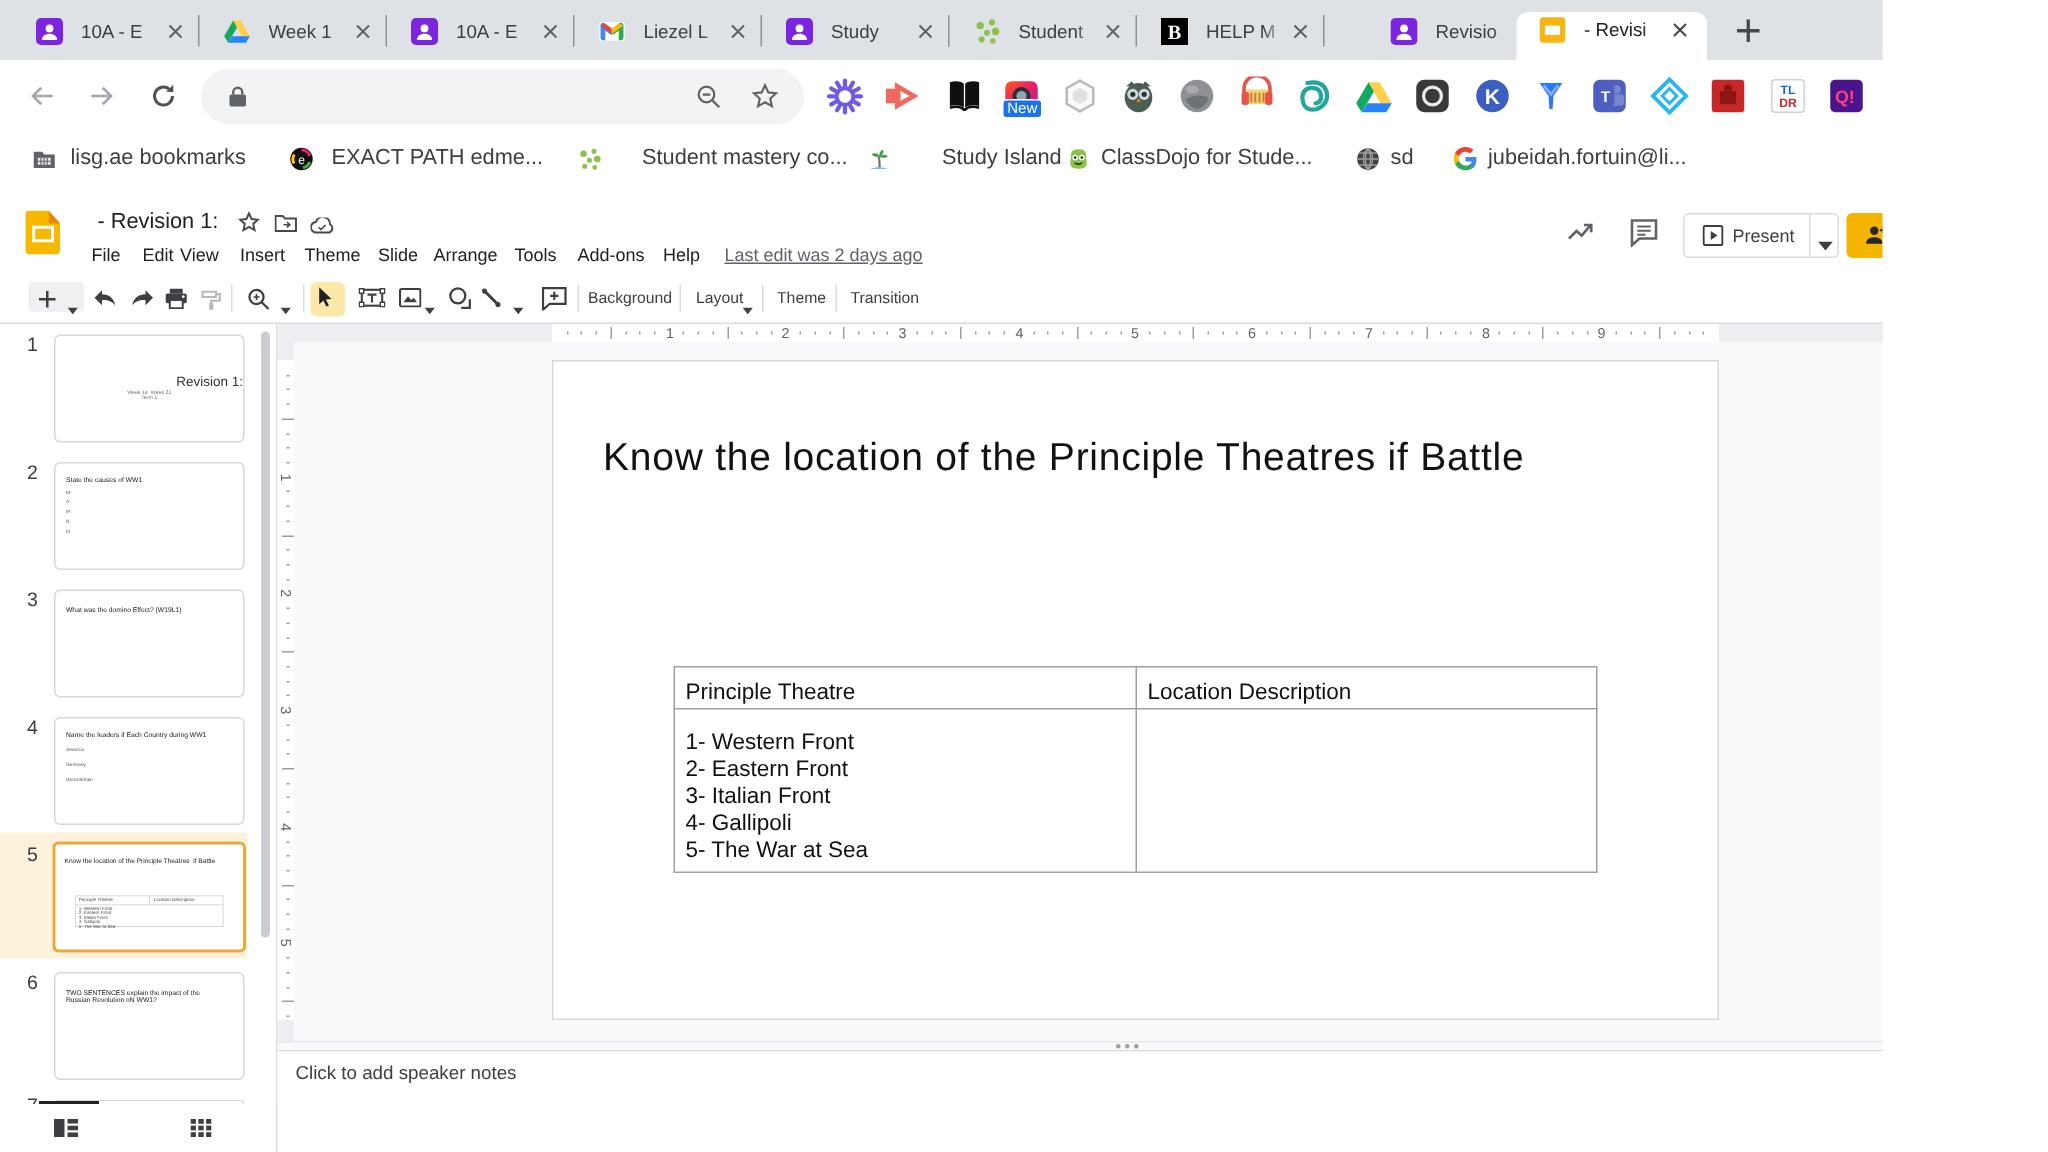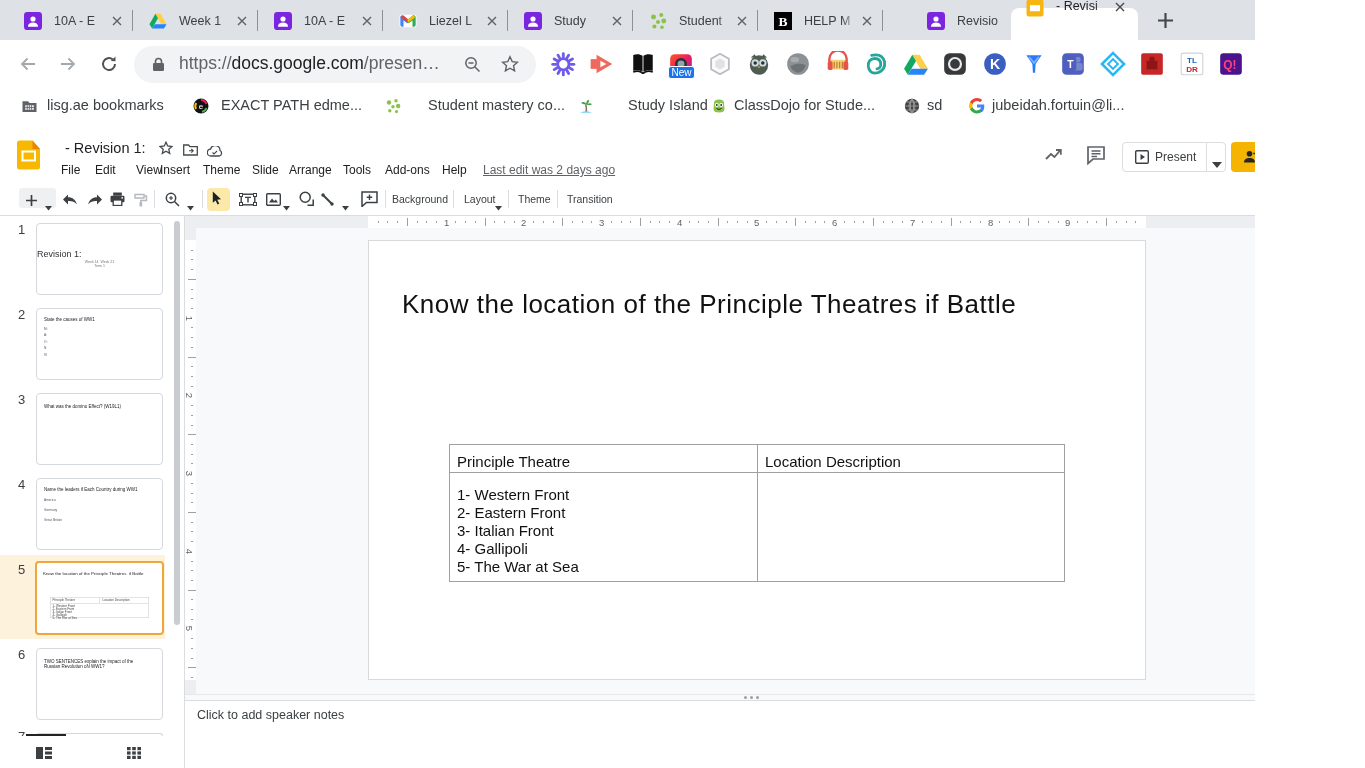--- a/index.html
+++ b/index.html
@@ -1,21 +1,21 @@
 <!DOCTYPE html>
 <html><head><meta charset="utf-8"><style>
 *{margin:0;padding:0;box-sizing:border-box}
 html,body{width:1365px;height:768px;overflow:hidden;font-family:"Liberation Sans",sans-serif;background:#fff}
 .a{position:absolute}
 #root{position:relative;width:1255px;height:768px;background:#fff;overflow:hidden}
 #tabbar{position:absolute;left:0;top:0;width:1365px;height:40px;background:#dee1e6}
 .tab{position:absolute;top:5px;height:31px;display:flex;align-items:center}
 .ttl{font-size:12.5px;color:#3c4043;margin-left:12px;white-space:nowrap;overflow:hidden;flex:1;-webkit-mask-image:linear-gradient(90deg,#000 70%,transparent 95%);mask-image:linear-gradient(90deg,#000 70%,transparent 95%)}
 .tabsep{position:absolute;top:10px;width:1px;height:21px;background:#8d9297}
-#activetab{position:absolute;top:8px;height:32px;background:#fff;border-radius:8px 8px 0 0;display:flex;}
+#activetab{position:absolute;top:8px;height:32px;background:#fff;border-radius:8px 8px 0 0;display:flex;align-items:center}
 #navbar{position:absolute;left:0;top:40px;width:1365px;height:48px;background:#fff}
 #urlpill{position:absolute;left:134px;top:46px;width:402px;height:37px;border-radius:18.5px;background:#f1f3f4}
 #bkbar{position:absolute;left:0;top:88px;width:1365px;height:33px;background:#fff}
 .bktxt{font-size:14.5px;color:#3c4043;position:absolute;top:97px;white-space:nowrap}
 #dochdr{position:absolute;left:0;top:121px;width:1365px;height:64px;background:#fff}
 .mi{font-size:12px;color:#202124;position:absolute;top:163px}
 #toolbar{position:absolute;left:0;top:185px;width:1365px;height:31px;background:#fff;border-bottom:1px solid #dadce0}
 .tsep{position:absolute;width:1px;height:18px;background:#dadce0;top:190px}
 .tbtxt{position:absolute;top:193px;font-size:10.5px;color:#3c4043}
 #mainbg{position:absolute;left:185px;top:216px;width:1132px;height:478px;background:#f8f9fa}
@@ -163,21 +163,20 @@
       </svg></div>
 <div class="a" style="left:100px;top:55px"><svg width="18" height="18" viewBox="0 0 18 18" style="">
         <path d="M15 9 A6 6 0 1 1 12.8 4.4" fill="none" stroke="#4e5256" stroke-width="2"></path>
         <path d="M15.5 1.5 L15.5 6.3 L10.8 6.1 Z" fill="#4e5256"></path>
       </svg></div>
 <div id="urlpill"></div>
 <div class="a" style="left:152px;top:57px"><svg width="13" height="15" viewBox="0 0 13 15" style="">
         <rect x="1" y="6" width="11" height="8" rx="1.2" fill="#5f6368"></rect>
         <path d="M3.5 6 V4.5 a3 3 0 0 1 6 0 V6" fill="none" stroke="#5f6368" stroke-width="1.6"></path>
       </svg></div>
-<div class="a" style="left:179px;top:53px;font-size:17.5px;color:#5f6368">https://<span style="color:#202124">docs.google.com</span>/presen…</div>
 <div class="a" style="left:464px;top:56px"><svg width="17" height="17" viewBox="0 0 17 17" style="">
         <circle cx="7" cy="7" r="5.2" fill="none" stroke="#5f6368" stroke-width="1.5"></circle>
         <path d="M4.5 7 H9.5" stroke="#5f6368" stroke-width="1.5"></path>
         <path d="M11 11 L15.5 15.5" stroke="#5f6368" stroke-width="1.5"></path>
       </svg></div>
 <div class="a" style="left:501px;top:55px"><svg width="18" height="18" viewBox="0 0 18 18" style="">
         <path d="M9 1.8 L11.2 6.6 L16.4 7.2 L12.5 10.7 L13.6 15.8 L9 13.2 L4.4 15.8 L5.5 10.7 L1.6 7.2 L6.8 6.6 Z" fill="none" stroke="#5f6368" stroke-width="1.4"></path>
       </svg></div>
 <div class="a" style="left:550px;top:51px;width:26px;height:26px">
       <div style="transform:scale(1.083);transform-origin:0 0"><svg width="24" height="24" viewBox="0 0 24 24" style="">
@@ -404,21 +403,21 @@
 <div class="a" style="left:183px;top:142px"><svg width="15" height="12" viewBox="0 0 15 12" style="">
         <path d="M0.7 1 H5.5 L7 2.7 H14.3 V11 H0.7 Z" fill="none" stroke="#454a4e" stroke-width="1.3"></path>
         <path d="M6 6.8 H10 M8.3 5 L10.2 6.8 L8.3 8.6" stroke="#454a4e" stroke-width="1.1" fill="none"></path>
       </svg></div>
 <div class="a" style="left:207px;top:143px"><svg width="16" height="11" viewBox="0 0 16 11" style="">
         <path d="M4 10 a3.5 3.5 0 0 1-.4-7 A4.8 4.8 0 0 1 13 4.5 a3 3 0 0 1-.6 5.5 Z" fill="none" stroke="#454a4e" stroke-width="1.3"></path>
         <path d="M5.5 6.5 L7 8 L10 5" fill="none" stroke="#454a4e" stroke-width="1.1"></path>
       </svg></div>
 <div class="mi" style="left:61px">File</div>
 <div class="mi" style="left:95px">Edit</div>
-<div class="mi" style="left:136px">View</div>
+<div class="mi" style="left:120px">View</div>
 <div class="mi" style="left:160px">Insert</div>
 <div class="mi" style="left:203px">Theme</div>
 <div class="mi" style="left:252px">Slide</div>
 <div class="mi" style="left:289px">Arrange</div>
 <div class="mi" style="left:343px">Tools</div>
 <div class="mi" style="left:385px">Add-ons</div>
 <div class="mi" style="left:442px">Help</div>
 <div class="mi" style="left:483px;color:#5f6368;text-decoration:underline;font-size:12px">Last edit was 2 days ago</div>
 <div class="a" style="left:1044px;top:146px"><svg width="19" height="19" viewBox="0 0 19 19" style="">
         <path d="M2 13 L7 8 L10.5 11 L16 4.5" fill="none" stroke="#5f6368" stroke-width="1.8"></path>
@@ -535,21 +534,21 @@
 <div id="filmstrip"></div>
 <div class="a" style="left:0;top:555px;width:165px;height:84px;background:#fdf3dc"></div>
 <div class="tnum" style="left:18px;top:222px">1</div>
 <div class="tnum" style="left:18px;top:307px">2</div>
 <div class="tnum" style="left:18px;top:392px">3</div>
 <div class="tnum" style="left:18px;top:477px">4</div>
 <div class="tnum" style="left:18px;top:562px">5</div>
 <div class="tnum" style="left:18px;top:647px">6</div>
 <div class="tnum" style="left:18px;top:729px">7</div>
 <div class="thumb" style="top:223px">
-      <div style="text-align:left;margin-top:25px;font-size:9px;color:#333">Revision 1:</div>
+      <div style="text-align:right;margin-top:25px;font-size:9px;color:#333">Revision 1:</div>
       <div style="transform:scale(0.5);transform-origin:50% 0;text-align:center;margin-top:1px;font-size:7px;color:#777">Week 14&nbsp;&nbsp;Week 21<br>Term 1</div>
     </div>
 <div class="thumb" style="top:308px">
       <div style="margin:8px 0 0 7px;font-size:4.5px;color:#222">State the causes of WW1</div>
       <div style="transform:scale(0.5);transform-origin:0 0;margin:3px 0 0 7px;font-size:6.4px;color:#555;line-height:13px">M:<br>A:<br>I#:<br>N<br>III</div>
     </div>
 <div class="thumb" style="top:393px">
       <div style="margin:10px 0 0 7px;font-size:4.5px;color:#222">What was the domino Effect? (W19L1)</div>
     </div>
 <div class="thumb" style="top:478px">

